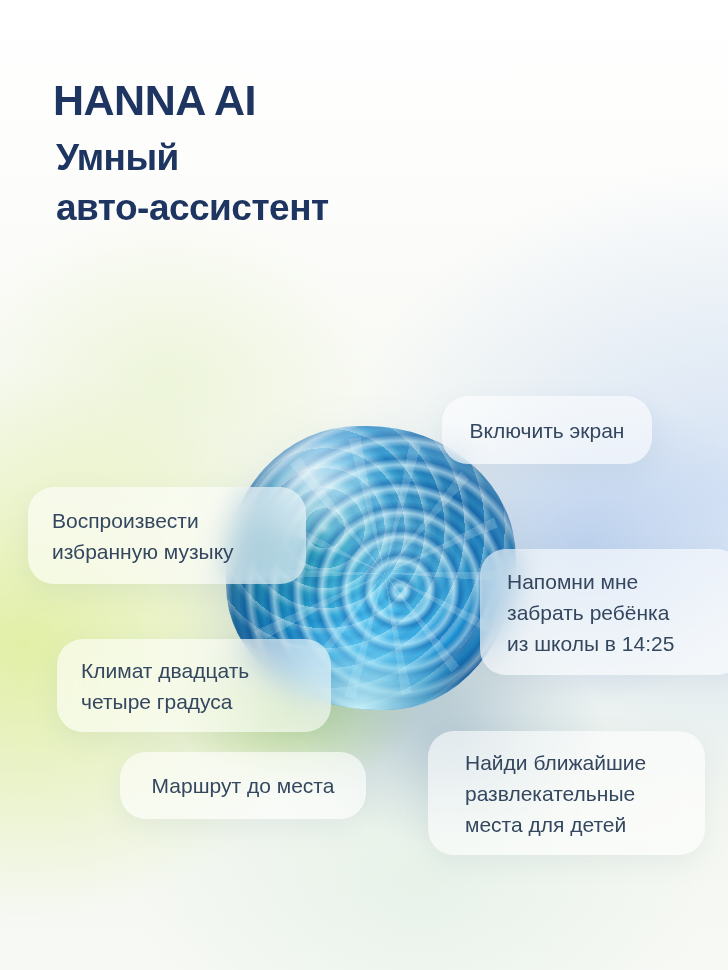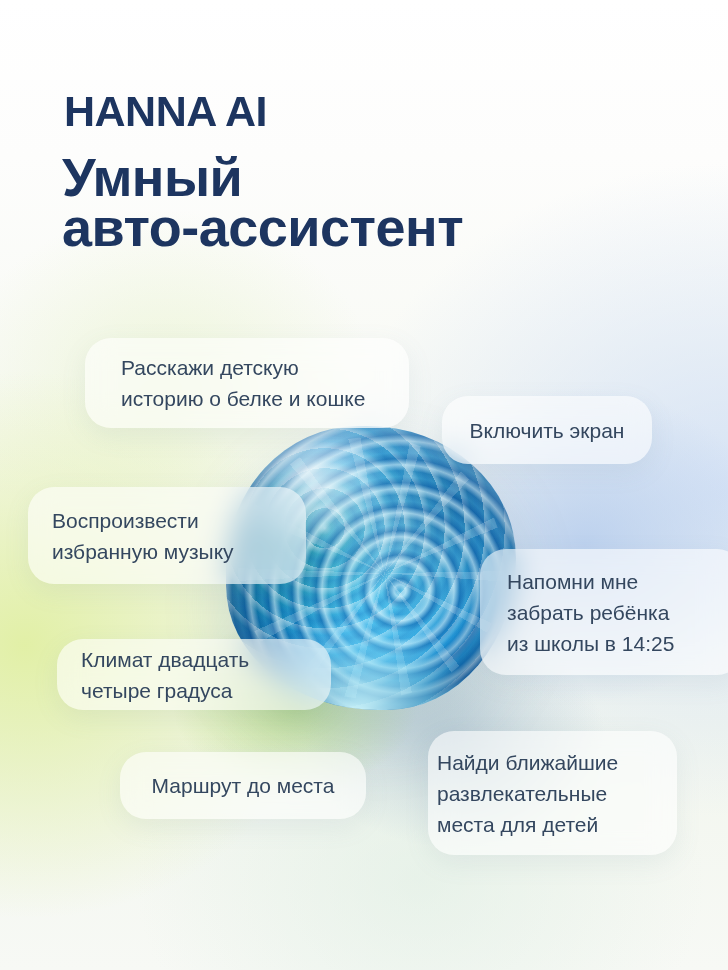--- a/index.html
+++ b/index.html
@@ -25,29 +25,29 @@
 
   
   .title-block {
     position: absolute;
     left: 48px;
     top: 70px;
     z-index: 3;
     color: #1d3560;
   }
   .title-block h1 {
-    margin: 16px;
+    margin: 5px;
     font-size: 43px;
     line-height: 50px;
     font-weight: bold;
     letter-spacing: -0.5px;
   }
   .title-block .subtitle {
-    margin: 14px;
-    font-size: 54px;
+    margin: 8px;
+    font-size: 37px;
     line-height: 50px;
     font-weight: bold;
     letter-spacing: -0.5px;
     white-space: pre-line;
   }
 
   
   .orb {
     position: absolute;
     left: 226px;
@@ -113,41 +113,37 @@
     line-height: 31px;
     white-space: pre-line;
   }
   .bubble.align-left   { justify-content: flex-start; }
   .bubble.align-center { justify-content: center; text-align: center; }
 
   .bubble-story    { left: 85px;  top: 338px; width: 288px; height: 90px;  padding-left: 36px; }
   .bubble-screen   { left: 442px; top: 396px; width: 210px; height: 68px;  }
   .bubble-music    { left: 28px;  top: 487px; width: 254px; height: 97px;  padding-left: 24px; }
   .bubble-reminder { left: 480px; top: 549px; width: 236px; height: 126px; padding-left: 27px; }
-  .bubble-climate  { left: 57px;  top: 639px; width: 250px; height: 71px;  padding-left: 24px; }
+  .bubble-climate  { left: 57px;  top: 639px; width: 250px; height: 93px;  padding-left: 24px; }
   .bubble-route    { left: 120px; top: 752px; width: 246px; height: 67px;  }
-  .bubble-places   { left: 428px; top: 731px; width: 240px; height: 124px; padding-left: 9px; }
+  .bubble-places   { left: 428px; top: 731px; width: 240px; height: 124px; padding-left: 37px; }
 </style>
 </head>
 <body>
 
 <div class="canvas">
 
   <div class="title-block">
     <h1>HANNA AI</h1>
     <p class="subtitle">Умный
 авто-ассистент</p>
   </div>
 
   <div class="orb"></div>
 
-  <div class="bubble bubble-story align-left">
-    <span>Расскажи детскую
-историю о белке и кошке</span>
-  </div>
 
   <div class="bubble bubble-music align-left">
     <span>Воспроизвести
 избранную музыку</span>
   </div>
 
   <div class="bubble bubble-screen align-center">
     <span>Включить экран</span>
   </div>
 

